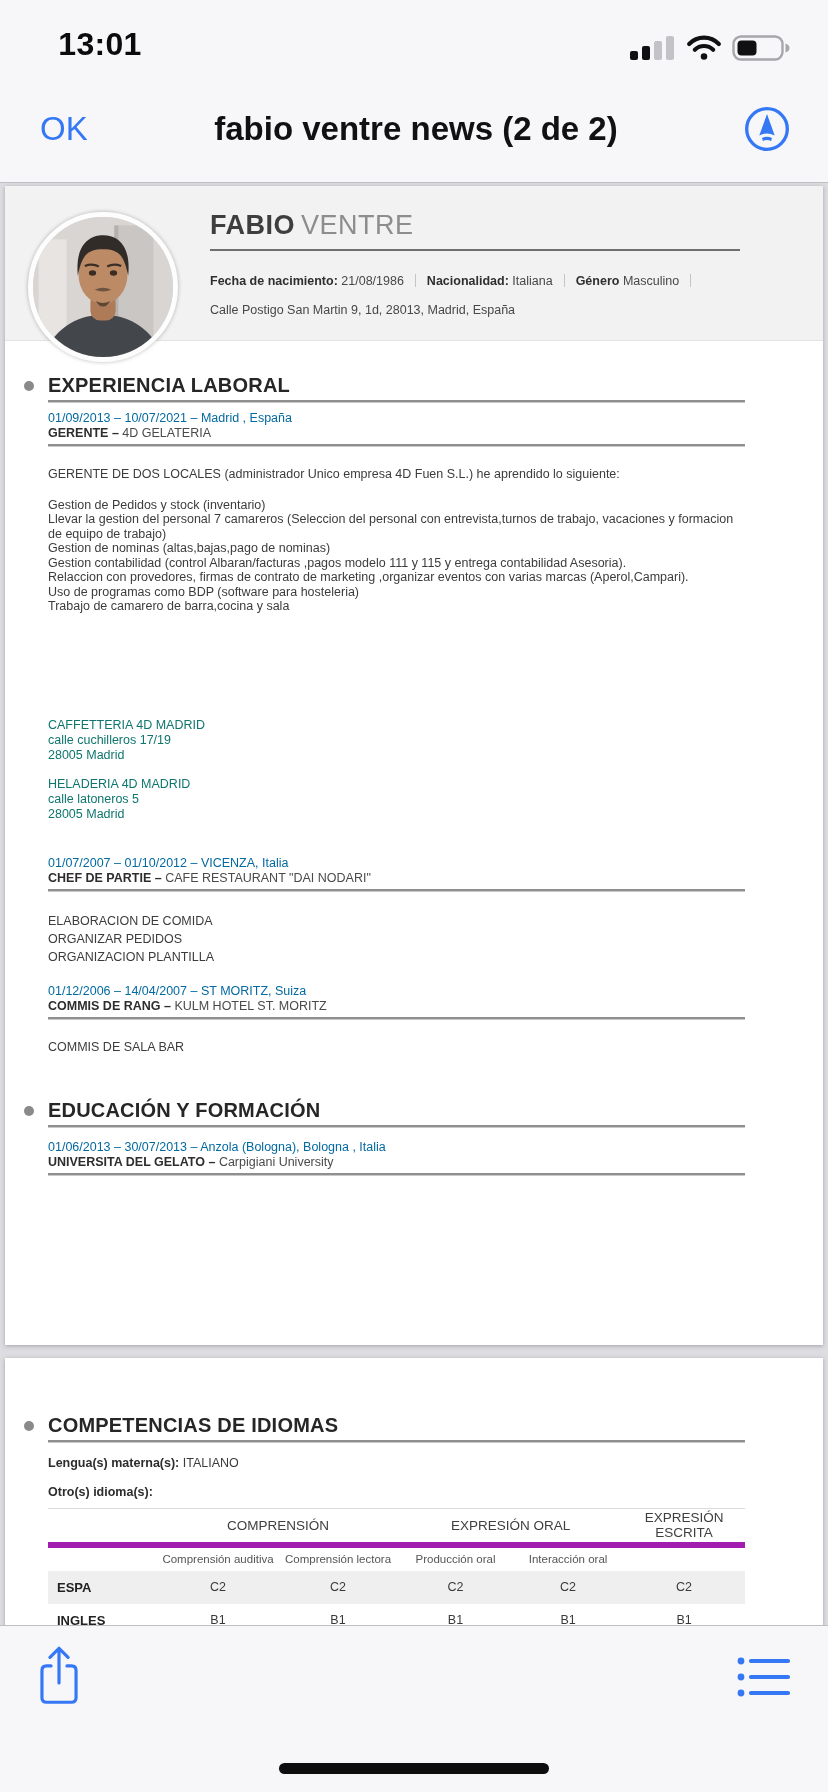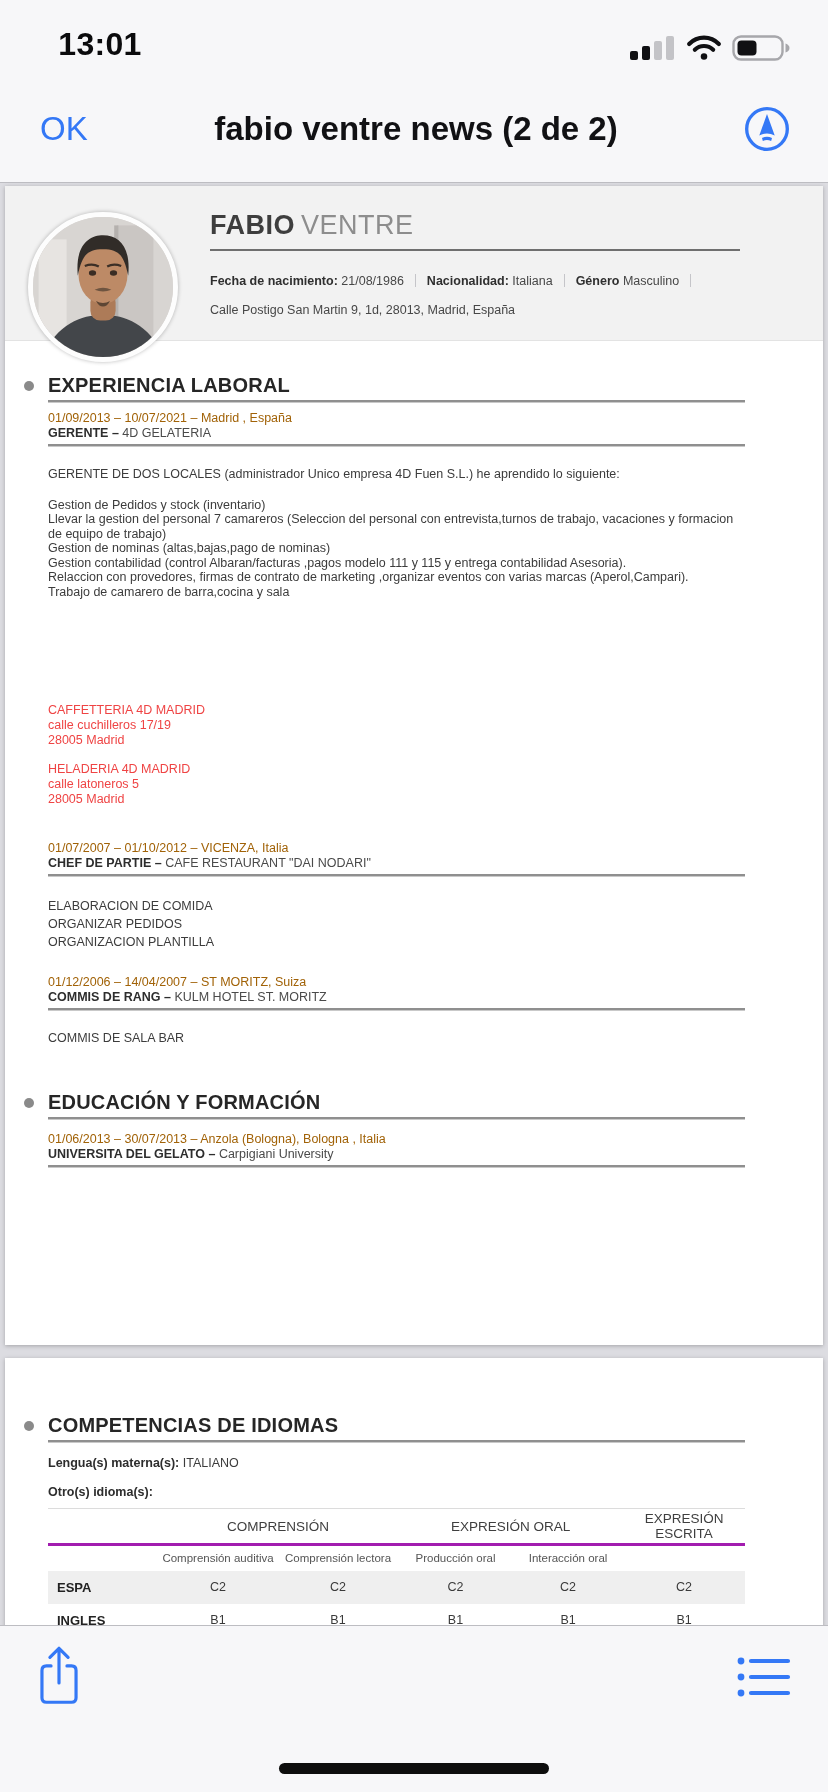--- a/index.html
+++ b/index.html
@@ -67,34 +67,34 @@
   .inner{ padding:0 78px 0 43px; }
   .section-head{ position:relative; margin-top:32px; }
   .section-head .dot{
     position:absolute; left:-24px; top:8px; width:10px; height:10px; border-radius:50%; background:#8a8a8a;
   }
   .section-head h2{
     font-size:20px; font-weight:800; color:#262626; letter-spacing:.2px; line-height:24px;
   }
   .rule2{ height:2px; border-top:2px solid #8f8f8f; border-bottom:1px solid #c9c9c9; margin-top:3px; }
   .meta{ }
-  .meta .dates{ font-size:12.5px; color:#a16207; line-height:15px; }
+  .meta .dates{ font-size:12.5px; color:#0369a1; line-height:15px; }
   .meta .title{ font-size:12.5px; line-height:15px; color:#4a4a4a; }
   .meta .title b{ color:#2d2d2d; }
   .bodytext{ font-size:12.5px; color:#3c3c3c; line-height:14.5px; }
   .duties div{ line-height:14.5px; }
-  .loc{ font-size:12.5px; color:#ef4444; line-height:15px; }
+  .loc{ font-size:12.5px; color:#0f766e; line-height:15px; }
   .tagsline{ font-size:12.5px; color:#3c3c3c; line-height:16px; }
   
   .langline{ font-size:12.5px; color:#3c3c3c; line-height:15px; }
   .langline b{ color:#2d2d2d;text-align:right; }
   table.langs{ border-collapse:collapse; table-layout:fixed; width:100%; margin-top:8px; }
   table.langs td,table.langs th{ font-weight:400; text-align:center; vertical-align:middle; }
   tr.group-row td{
-    border-top:1px solid #dcdcdc; border-bottom:3px solid #a21caf;
+    border-top:1px solid #dcdcdc; border-bottom:6px solid #a21caf;
     font-size:13.5px; color:#3f3f3f; height:36px; line-height:15px;
   }
   tr.sub-row td{ font-size:11.5px; color:#555; height:26px; }
   tr.data-row td{ font-size:12.5px; color:#3a3a3a; height:33px; }
   tr.data-row td.lang{ text-align:left; padding-left:9px; font-weight:700; font-size:13px; color:#222; }
   tr.data-row.shaded td{ background:#efefef; }
   
   .toolbar{
     position:absolute; left:0; right:0; bottom:0; height:167px;
     background:#f7f7f9; border-top:1px solid #bdbdc2; z-index:20;
@@ -202,20 +202,21 @@
         </div>
 
         <div class="bodytext" style="margin-top:20px;">GERENTE DE DOS LOCALES (administrador Unico empresa 4D Fuen S.L.) he aprendido lo siguiente:</div>
 
         <div class="bodytext duties" style="margin-top:16px;">
           <div>Gestion de Pedidos y stock (inventario)</div>
           <div>Llevar la gestion del personal 7 camareros (Seleccion del personal con entrevista,turnos de trabajo, vacaciones y formacion de equipo de trabajo)</div>
           <div>Gestion de nominas (altas,bajas,pago de nominas)</div>
           <div>Gestion contabilidad (control Albaran/facturas ,pagos modelo 111 y 115 y entrega contabilidad Asesoria).</div>
           <div>Relaccion con provedores, firmas de contrato de marketing ,organizar eventos con varias marcas (Aperol,Campari).</div>
+          <div>Uso de programas como BDP (software para hosteleria)</div>
           <div>Trabajo de camarero de barra,cocina y sala</div>
         </div>
 
         <div class="loc" style="margin-top:104px;">
           <div>CAFFETTERIA 4D MADRID</div>
           <div>calle cuchilleros 17/19</div>
           <div>28005 Madrid</div>
         </div>
         <div class="loc" style="margin-top:14px;">
           <div>HELADERIA 4D MADRID</div>
@@ -228,21 +229,21 @@
           <div class="dates">01/07/2007 – 01/10/2012 – VICENZA, Italia</div>
           <div class="title"><b>CHEF DE PARTIE –</b> <span>CAFE RESTAURANT "DAI NODARI"</span></div>
           <div class="rule2"></div>
         </div>
         <div class="bodytext" style="margin-top:20px; line-height:18px;">
           <div>ELABORACION DE COMIDA</div>
           <div>ORGANIZAR PEDIDOS</div>
           <div>ORGANIZACION PLANTILLA</div>
         </div>
 
-        <div class="meta" style="margin-top:24px;">
+        <div class="meta" style="margin-top:18px;">
           <div class="dates">01/12/2006 – 14/04/2007 – ST MORITZ, Suiza</div>
           <div class="title"><b>COMMIS DE RANG –</b> <span>KULM HOTEL ST. MORITZ</span></div>
           <div class="rule2"></div>
         </div>
         <div class="bodytext" style="margin-top:20px;">COMMIS DE SALA BAR</div>
 
         <div class="section-head" style="margin-top:44px;">
           <span class="dot"></span>
           <h2>EDUCACIÓN Y FORMACIÓN</h2>
           <div class="rule2"></div>

